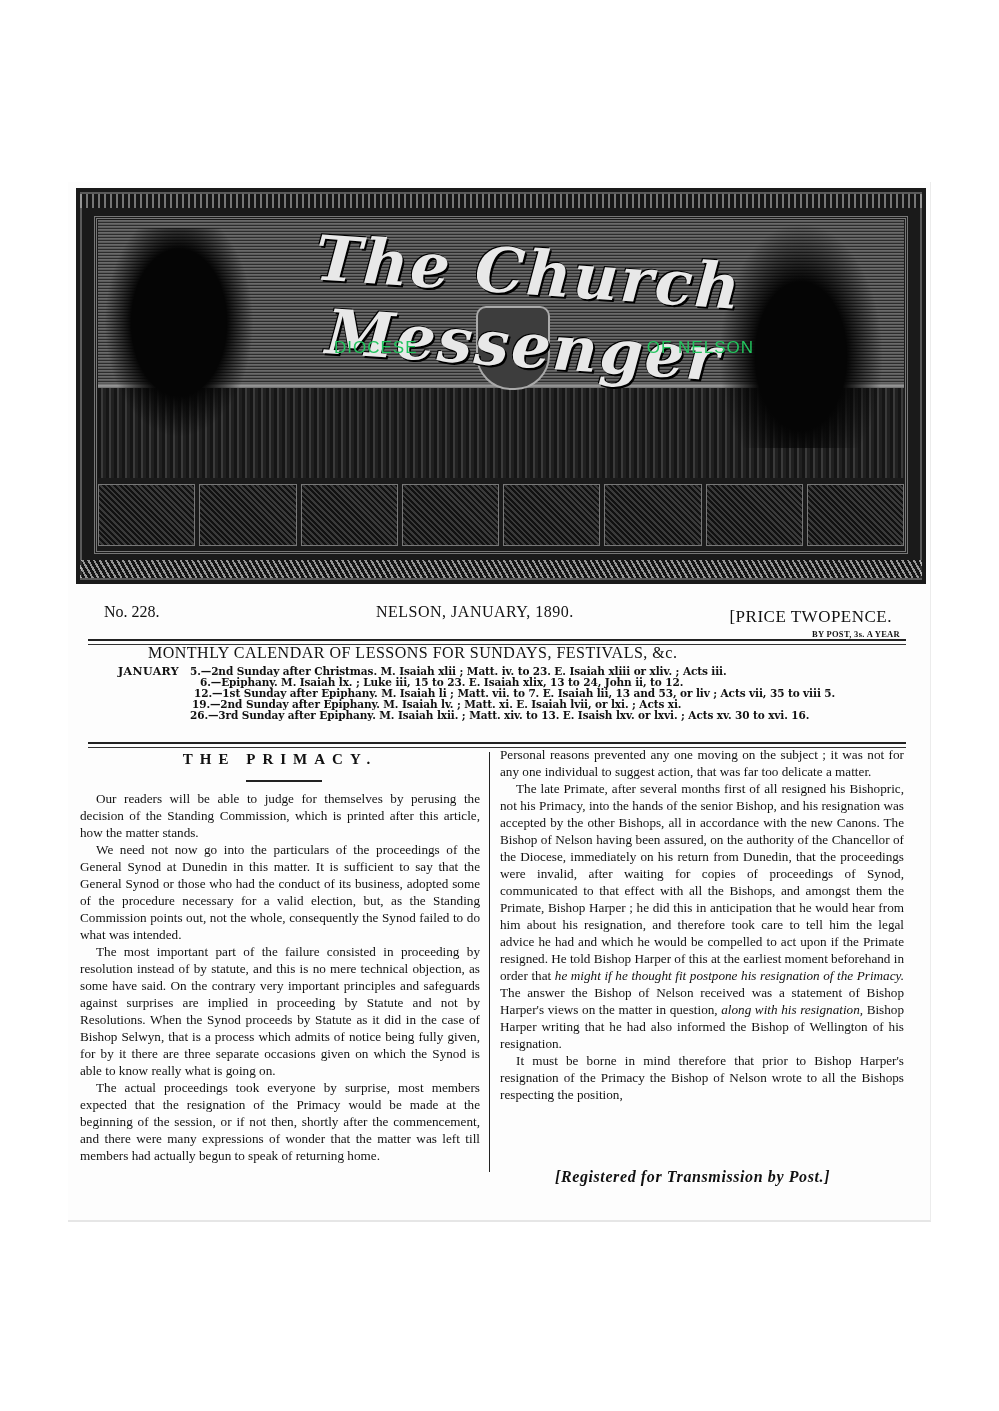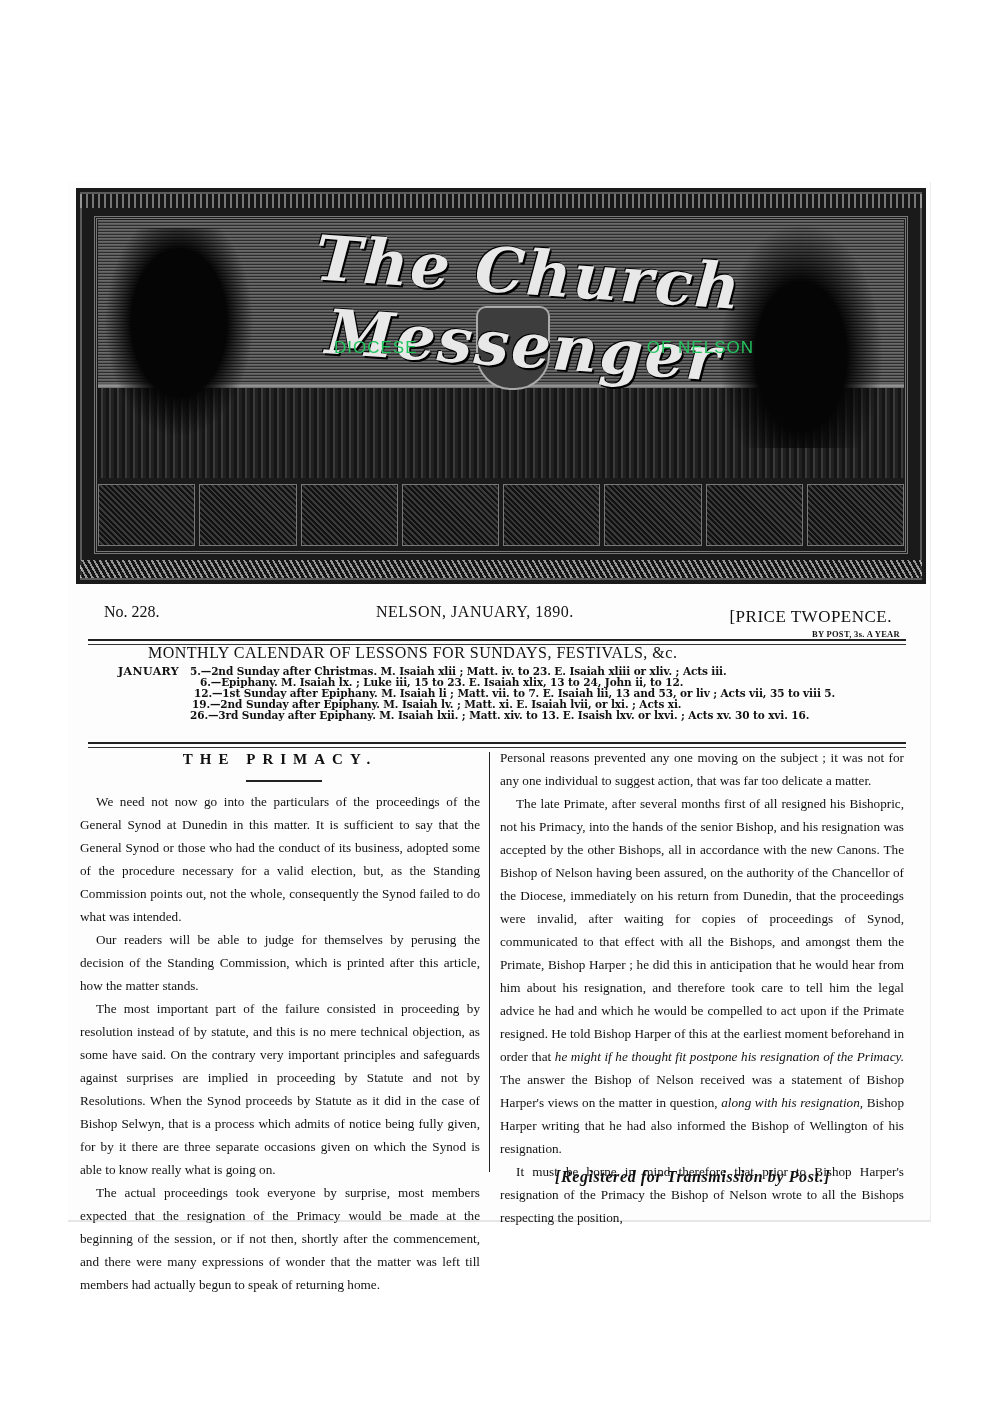--- a/index.html
+++ b/index.html
@@ -50,21 +50,21 @@
   .rule-double { position: absolute; left: 88px; width: 818px; height: 3px;
             border-top: 2px solid #222; border-bottom: 1px solid #333; }
   .cal-title { position: absolute; left: 148px; top: 644px; width: 700px; font-size: 16px; letter-spacing: .5px; }
 
   .cal { position: absolute; left: 118px; top: 666px; width: 800px; font-size: 10.5px; font-weight: bold;
          font-family: "DejaVu Serif", serif; line-height: 11.2px; }
   .cal-month { position: absolute; left: 0; top: 0; font-size: 11px; letter-spacing: .4px; }
   .cal-row { position: absolute; white-space: nowrap; letter-spacing: -.1px; }
 
   
-  .col { position: absolute; top: 748px; font-size: 13.2px; line-height: 23px; text-align: justify; }
+  .col { position: absolute; top: 748px; font-size: 13.2px; line-height: 17px; text-align: justify; }
   .col-left { left: 80px; width: 400px; }
   .col-right { left: 500px; width: 404px; top: 746px; }
   .col-divider { position: absolute; left: 489px; top: 752px; width: 1px; height: 420px; background: #222; }
   .article-title { position: absolute; left: 80px; top: 751px; width: 400px; text-align: center;
             font-family: "Liberation Serif", serif; font-weight: bold; font-size: 15px; letter-spacing: 7px; }
   .title-rule { position: absolute; left: 246px; top: 780px; width: 76px; height: 2px; background: #222; }
   .col p { margin: 0; text-indent: 16px; }
   .col p.noindent { text-indent: 0; }
   .col-left p:first-child { margin-top: 42px; }
   .registered { position: absolute; left: 555px; top: 1168px; font-style: italic; font-weight: bold;
@@ -121,22 +121,22 @@
   <span class="cal-row" style="left:74px; top:33px;">19.—2nd Sunday after Epiphany.  M. Isaiah lv. ; Matt. xi.  E. Isaiah lvii, or lxi. ; Acts xi.</span>
   <span class="cal-row" style="left:72px; top:44px;">26.—3rd Sunday after Epiphany.  M. Isaiah lxii. ; Matt. xiv. to 13.  E. Isaish lxv. or lxvi. ; Acts xv. 30 to xvi. 16.</span>
 </div>
 
 <div class="rule-double" style="top:742px;"></div>
 
 <div class="article-title">THE PRIMACY.</div>
 <div class="title-rule"></div>
 
 <div class="col col-left">
+  <p>Our readers will be able to judge for themselves by perusing the decision of the Standing Commission, which is printed after this article, how the matter stands.</p>
   <p>We need not now go into the particulars of the proceedings of the General Synod at Dunedin in this matter. It is sufficient to say that the General Synod or those who had the conduct of its business, adopted some of the procedure necessary for a valid election, but, as the Standing Commission points out, not the whole, consequently the Synod failed to do what was intended.</p>
-  <p>Our readers will be able to judge for themselves by perusing the decision of the Standing Commission, which is printed after this article, how the matter stands.</p>
   <p>The most important part of the failure consisted in proceeding by resolution instead of by statute, and this is no mere technical objection, as some have said. On the contrary very important principles and safeguards against surprises are implied in proceeding by Statute and not by Resolutions. When the Synod proceeds by Statute as it did in the case of Bishop Selwyn, that is a process which admits of notice being fully given, for by it there are three separate occasions given on which the Synod is able to know really what is going on.</p>
   <p>The actual proceedings took everyone by surprise, most members expected that the resignation of the Primacy would be made at the beginning of the session, or if not then, shortly after the commencement, and there were many expressions of wonder that the matter was left till members had actually begun to speak of returning home.</p>
 </div>
 
 <div class="col-divider"></div>
 
 <div class="col col-right">
   <p class="noindent">Personal reasons prevented any one moving on the subject ; it was not for any one individual to suggest action, that was far too delicate a matter.</p>
   <p><span>The late Primate, after several months first of all resigned his Bishopric, not his Primacy, into the hands of the senior Bishop, and his resignation was accepted by the other Bishops, all in accordance with the new Canons. The Bishop of Nelson having been assured, on the authority of the Chancellor of the Diocese, immediately on his return from Dunedin, that the proceedings were invalid, after waiting for copies of proceedings of Synod, communicated to that effect with all the Bishops, and amongst them the Primate, Bishop Harper ; he did this in anticipation that he would hear from him about his resignation, and therefore took care to tell him the legal advice he had and which he would be compelled to act upon if the Primate resigned. He told Bishop Harper of this at the earliest moment beforehand in order that </span><em>he might if he thought fit postpone his resignation of the Primacy.</em><span> The answer the Bishop of Nelson received was a statement of Bishop Harper's views on the matter in question, </span><em>along with his resignation,</em><span> Bishop Harper writing that he had also informed the Bishop of Wellington of his resignation.</span></p>
   <p>It must be borne in mind therefore that prior to Bishop Harper's resignation of the Primacy the Bishop of Nelson wrote to all the Bishops respecting the position,</p>

